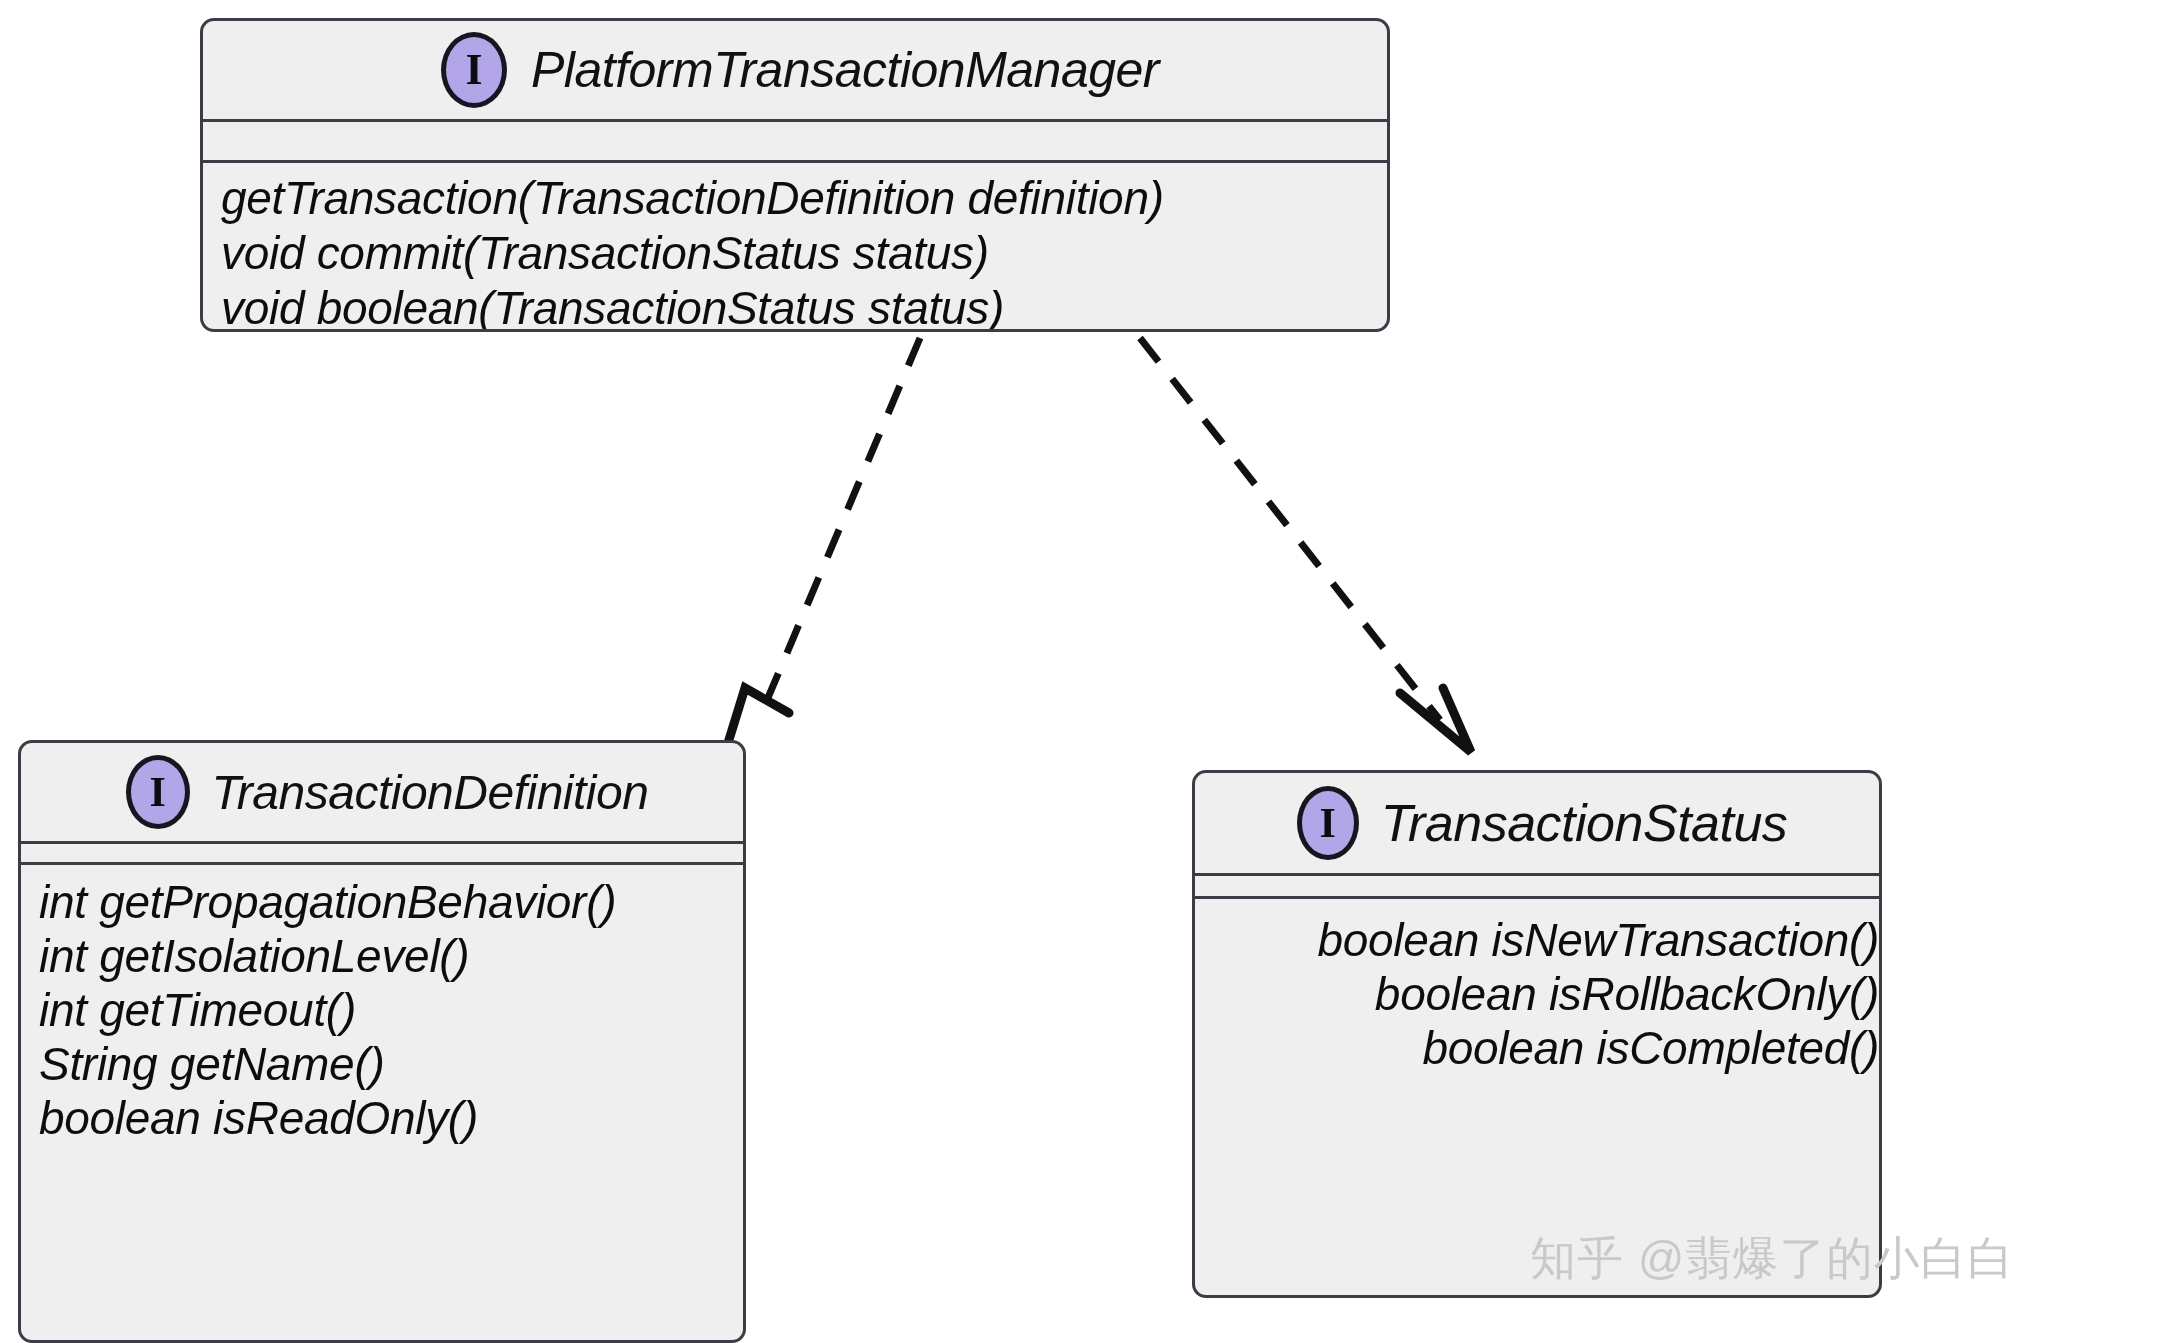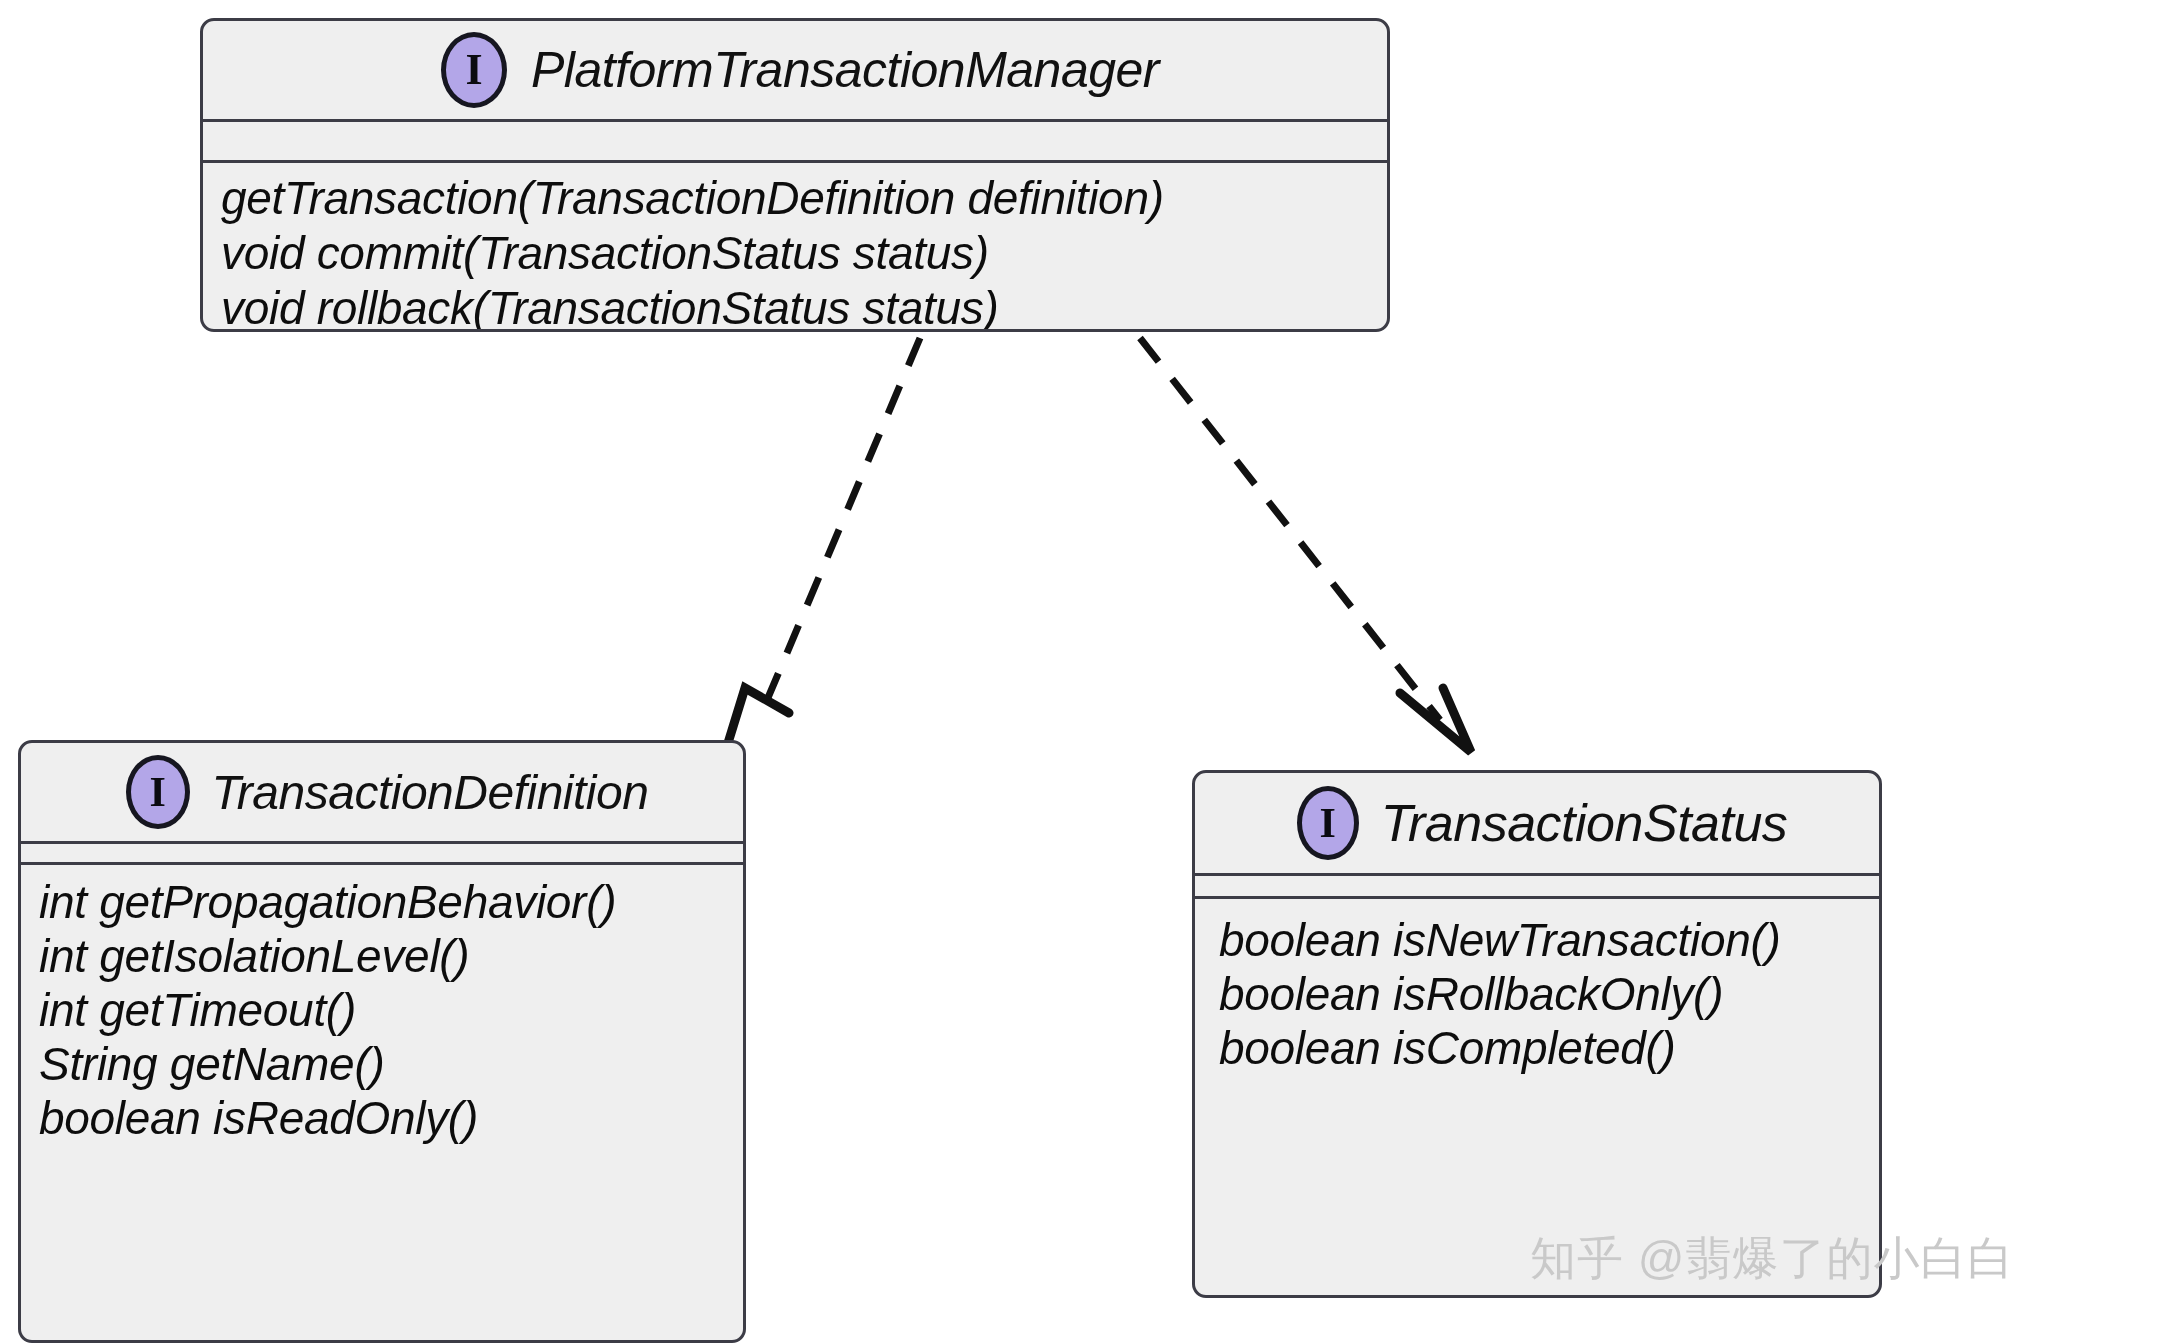--- a/index.html
+++ b/index.html
@@ -152,21 +152,21 @@
   #box-ts .iface-icon {
     width: 62px;
     height: 74px;
     font-size: 42px;
   }
   #box-ts .uml-title {
     font-size: 52px;
     margin-left: 22px;
   }
   #box-ts .uml-attrs { height: 20px; }
-  #box-ts .uml-methods { padding: 14px 8px 0 24px; }
+  #box-ts .uml-methods { padding: 14px 0 0 24px; text-align: right; }
   #box-ts .uml-method {
     font-size: 46px;
     line-height: 54px;
   }
 
   
   #connectors {
     position: absolute;
     left: 0;
     top: 0;
@@ -211,21 +211,21 @@
       <span class="uml-title">PlatformTransactionManager</span>
     </div>
 
     <div class="uml-sep"></div>
     <div class="uml-attrs"></div>
     <div class="uml-sep"></div>
 
     <div class="uml-methods">
       <div class="uml-method">getTransaction(TransactionDefinition definition)</div>
       <div class="uml-method">void commit(TransactionStatus status)</div>
-      <div class="uml-method">void rollback(TransactionStatus status)</div>
+      <div class="uml-method">void boolean(TransactionStatus status)</div>
     </div>
   </div>
 
   <div class="uml-box" id="box-td">
 
     <div class="uml-header">
       <span class="iface-icon">I</span>
       <span class="uml-title">TransactionDefinition</span>
     </div>
 

